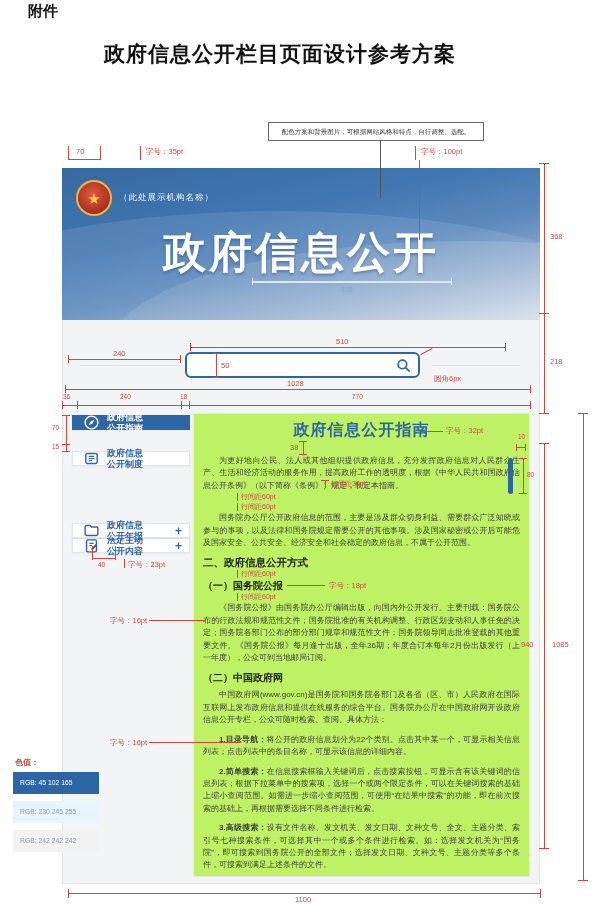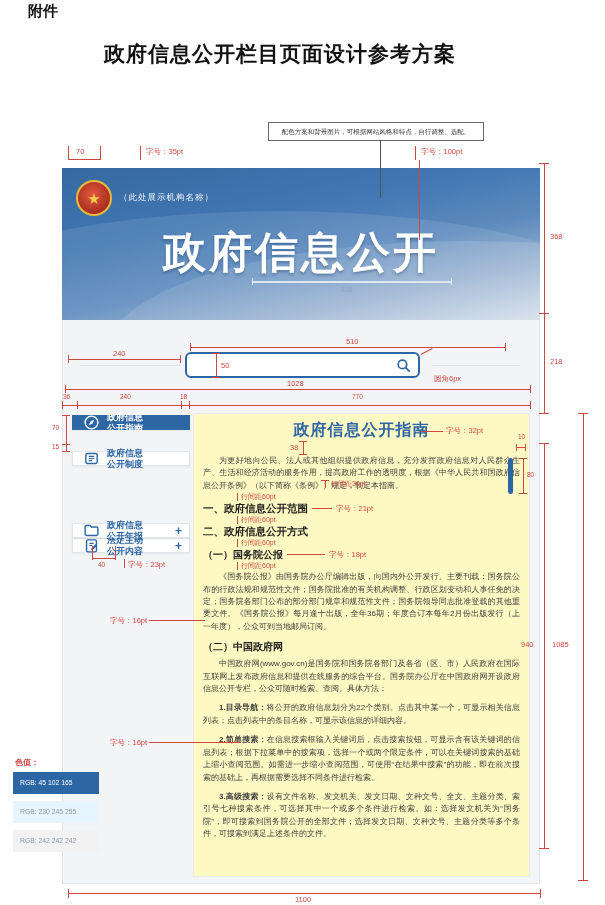--- a/index.html
+++ b/index.html
@@ -44,21 +44,21 @@
   .deco-line{position:absolute;height:1px;background:#e0e4e8;z-index:2;}
   
   .side-item{position:absolute;left:72px;width:118px;height:15px;background:#fff;border:1px solid #e1e6ec;
              box-sizing:border-box;display:flex;align-items:center;gap:7px;padding-left:10px;
              color:#2d66a5;cursor:pointer;z-index:3;box-shadow:0 1px 2px rgba(0,0,0,.05);}
   .side-item.active{background:#2d66a5;color:#fff;border-color:#2d66a5;}
   .side-item .sicon{width:17px;height:17px;flex:0 0 auto;}
   .side-item .slbl{font-size:9px;font-weight:bold;line-height:11px;}
   .side-item .plus{position:absolute;right:7px;top:50%;transform:translateY(-50%);font-size:12px;font-weight:bold;}
   
-  .panel{position:absolute;left:193px;top:413px;width:337px;height:464px;background:#fef9c3;
+  .panel{position:absolute;left:193px;top:413px;width:337px;height:464px;background:#bef264;
          border:1px solid #e8eaec;box-sizing:border-box;z-index:3;padding:6px 9px 0 9px;overflow:hidden;}
   .ptitle-row{height:22px;text-align:center;}
   .ptitle{font-size:16px;font-weight:bold;color:#2d66a5;letter-spacing:1px;}
   .gap38{height:13px;}
   .body-text{margin:0;font-size:8px;line-height:12.4px;color:#3e3e3e;text-align:justify;text-indent:2em;}
   .hrow{display:flex;align-items:center;gap:4px;height:13px;}
   .h1{font-size:10.5px;font-weight:bold;color:#1e1e1e;white-space:nowrap;}
   .h2s{font-size:10px;font-weight:bold;color:#1e1e1e;white-space:nowrap;}
   .lead{height:1px;background:#cf4742;}
   .rlab{color:#cf4742;font-size:7.5px;white-space:nowrap;}
@@ -117,21 +117,21 @@
     <input type="text" aria-label="search" style="">
     <svg class="mag" viewBox="0 0 24 24">
       <circle cx="10.5" cy="10.5" r="6" fill="none" stroke="#2d66a5" stroke-width="2.4"></circle>
       <path d="M15 15l5 5" stroke="#2d66a5" stroke-width="2.4" stroke-linecap="round"></path>
     </svg>
   </div>
 
   <i class="rh" style="left:190px;top:347px;width:315px;"></i>
   <i class="rv" style="left:190px;top:343px;height:8px;"></i>
   <i class="rv" style="left:505px;top:343px;height:8px;"></i>
-  <span class="rl" style="left:346px;top:338px;">510</span>
+  <span class="rl" style="left:336px;top:338px;">510</span>
   <i class="rh" style="left:68px;top:359px;width:112px;"></i>
   <i class="rv" style="left:68px;top:355px;height:8px;"></i>
   <i class="rv" style="left:180px;top:355px;height:8px;"></i>
   <span class="rl" style="left:113px;top:350px;">240</span>
   <i class="rh" style="left:420px;top:351px;width:13px;transform:rotate(-28deg);"></i>
   <span class="rl" style="left:434px;top:343px;margin-top:32px;">圆角6px</span>
   <i class="rv" style="left:216px;top:353px;height:25px;"></i>
   <i class="rh" style="left:212px;top:353px;width:8px;"></i>
   <i class="rh" style="left:212px;top:377px;width:8px;"></i>
   <span class="rl" style="left:221px;top:362px;">50</span>
@@ -208,29 +208,25 @@
   <span class="rl" style="left:128px;top:561px;">字号：23pt</span>
 
   <div class="panel">
     <div class="ptitle-row"><span class="ptitle">政府信息公开指南</span></div>
     <div class="gap38"></div>
     <p class="body-text">为更好地向公民、法人或其他组织提供政府信息，充分发挥政府信息对人民群众生产、生活和经济活动的服务作用，提高政府工作的透明度，根据《中华人民共和国政府信息公开条例》（以下简称《条例》）规定，制定本指南。</p>
     <div class="ls-row">
         <i></i>
         <span>行间距60pt</span>
       </div>
-    <div class="hrow">
-      <span class="h1">一、政府信息公开范围</span>
-      <i class="lead" style="width:20px;"></i>
-      <span class="rlab">字号：21pt</span>
-    </div>
     <div class="ls-row">
         <i></i>
         <span>行间距60pt</span>
       </div>
+    <p class="body-text mb7">国务院办公厅公开政府信息的范围，主要是涉及群众切身利益、需要群众广泛知晓或参与的事项，以及法律和国务院规定需要公开的其他事项。涉及国家秘密或公开后可能危及国家安全、公共安全、经济安全和社会稳定的政府信息，不属于公开范围。</p>
     <div class="hrow">
       <span class="h1">二、政府信息公开方式</span>
     </div>
     <div class="ls-row">
         <i></i>
         <span>行间距60pt</span>
       </div>
     <div class="hrow">
       <span class="h2s">（一）国务院公报</span>
       <i class="lead" style="width:38px;"></i>

